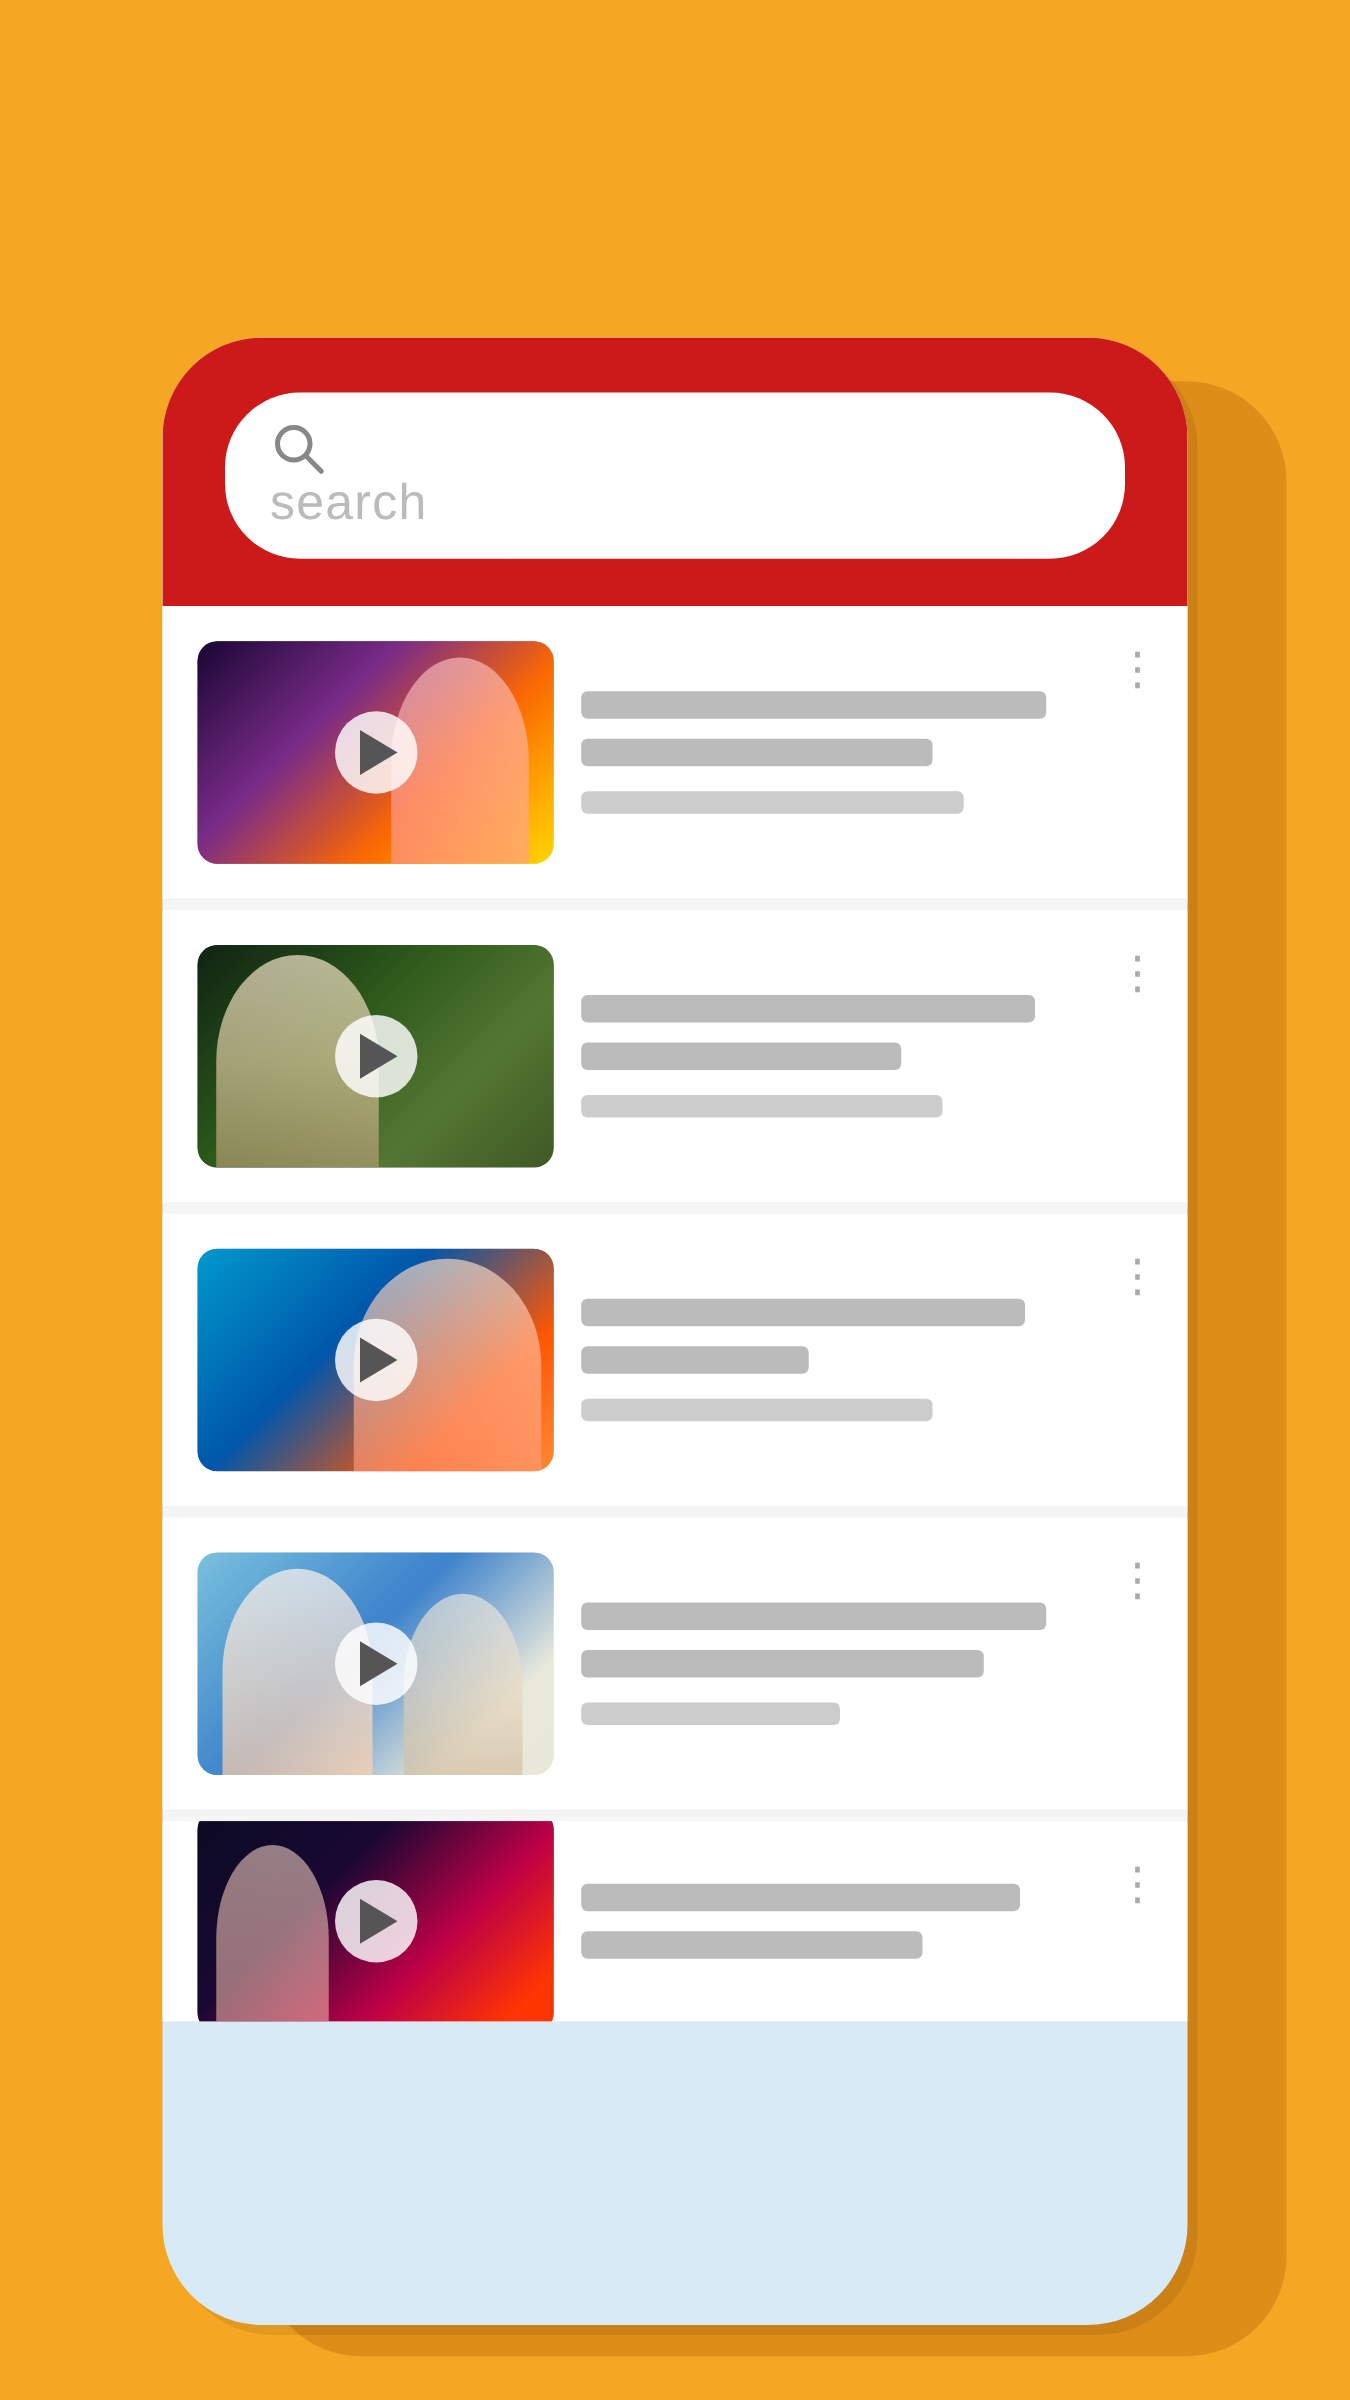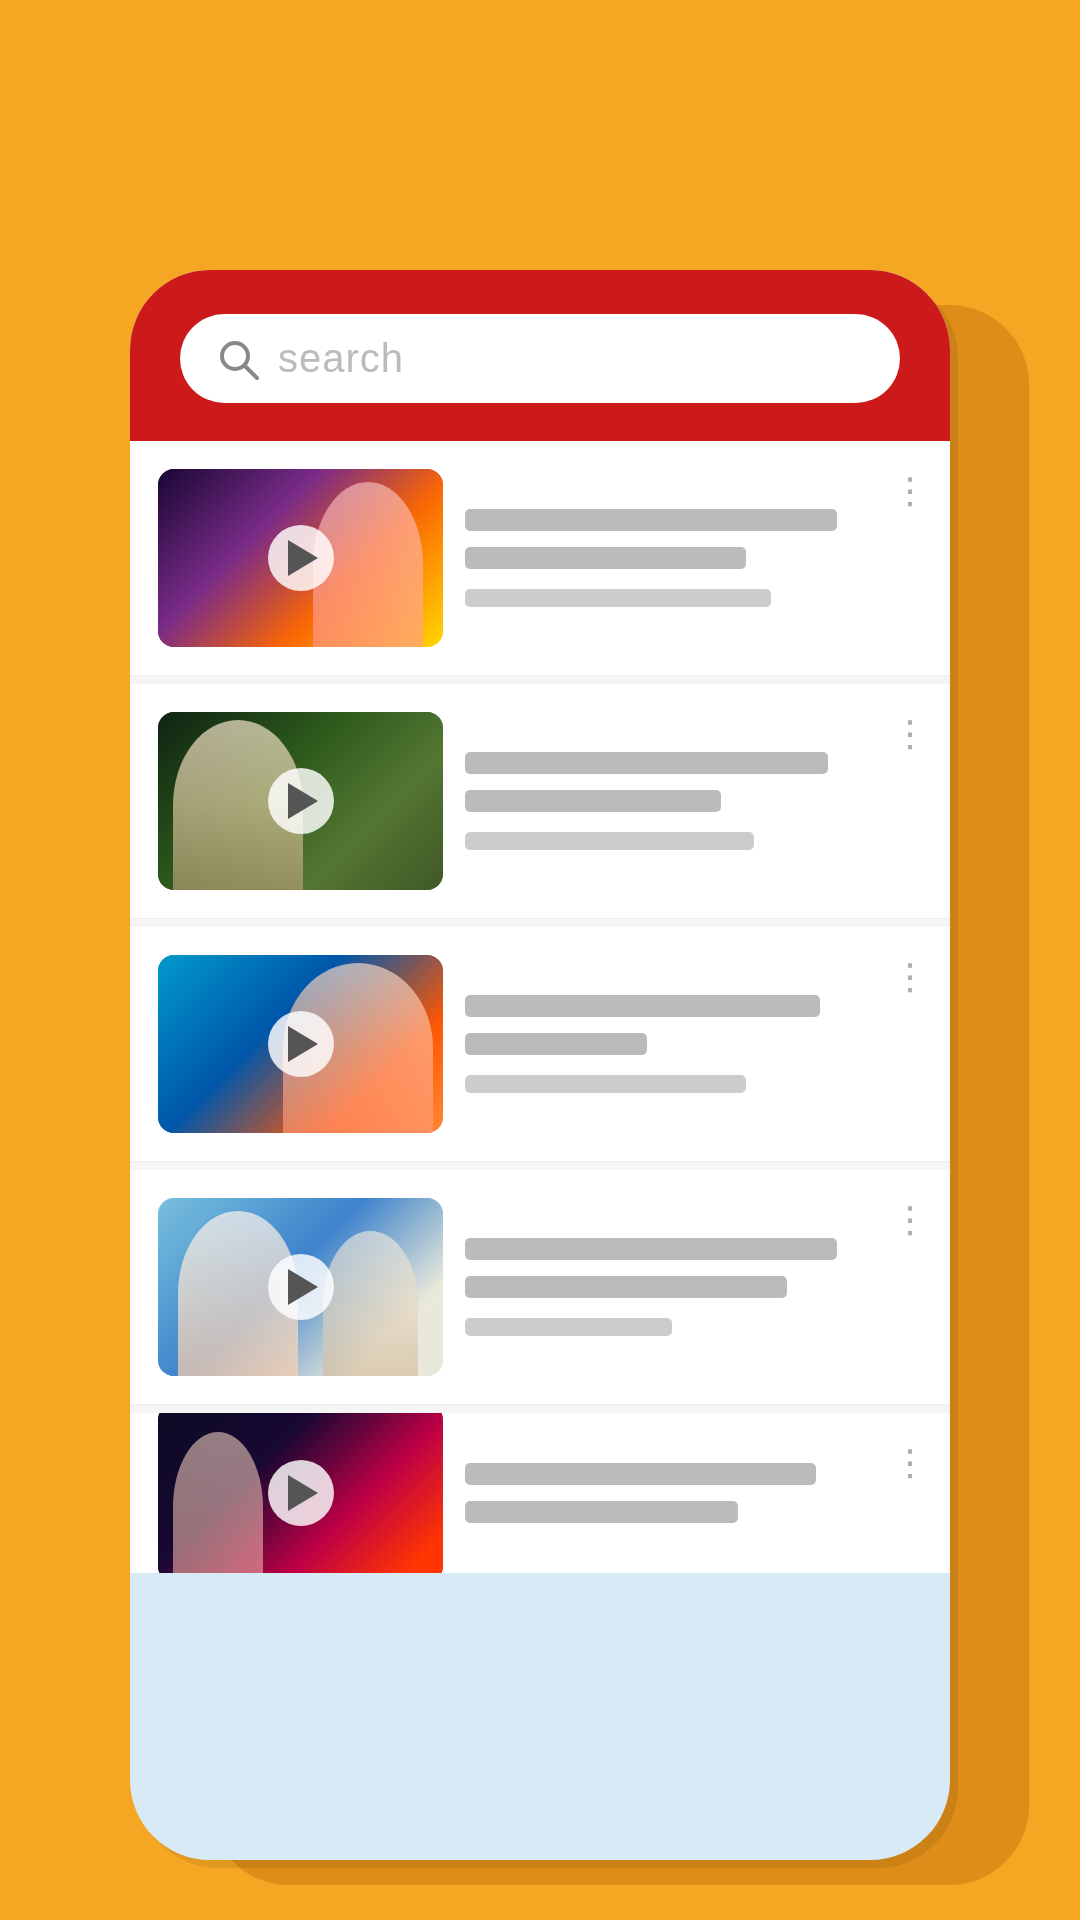--- a/index.html
+++ b/index.html
@@ -58,23 +58,23 @@
   z-index:2;
   overflow:hidden;
   box-shadow: 8px 8px 0 rgba(0,0,0,0.08);
 ">
 
   <div style="background:#CC1A1A;padding:44px 50px 38px;">
     <div style="
       background:white;
       border-radius:60px;
       display:flex;
-      align-items:flex-end;
+      align-items:flex-start;
       padding:22px 36px;
-      gap:18px;
+      flex-direction:column;
     ">
       <svg width="44" height="44" viewBox="0 0 44 44" fill="none">
         <circle cx="19" cy="19" r="13" stroke="#888" stroke-width="4"></circle>
         <line x1="29" y1="29" x2="41" y2="41" stroke="#888" stroke-width="4" stroke-linecap="round"></line>
       </svg>
       <span style="font-size:40px;color:#bbb;font-weight:400;letter-spacing:1px;">search</span>
     </div>
   </div>
 
   <div style="background:#f5f5f5;">

